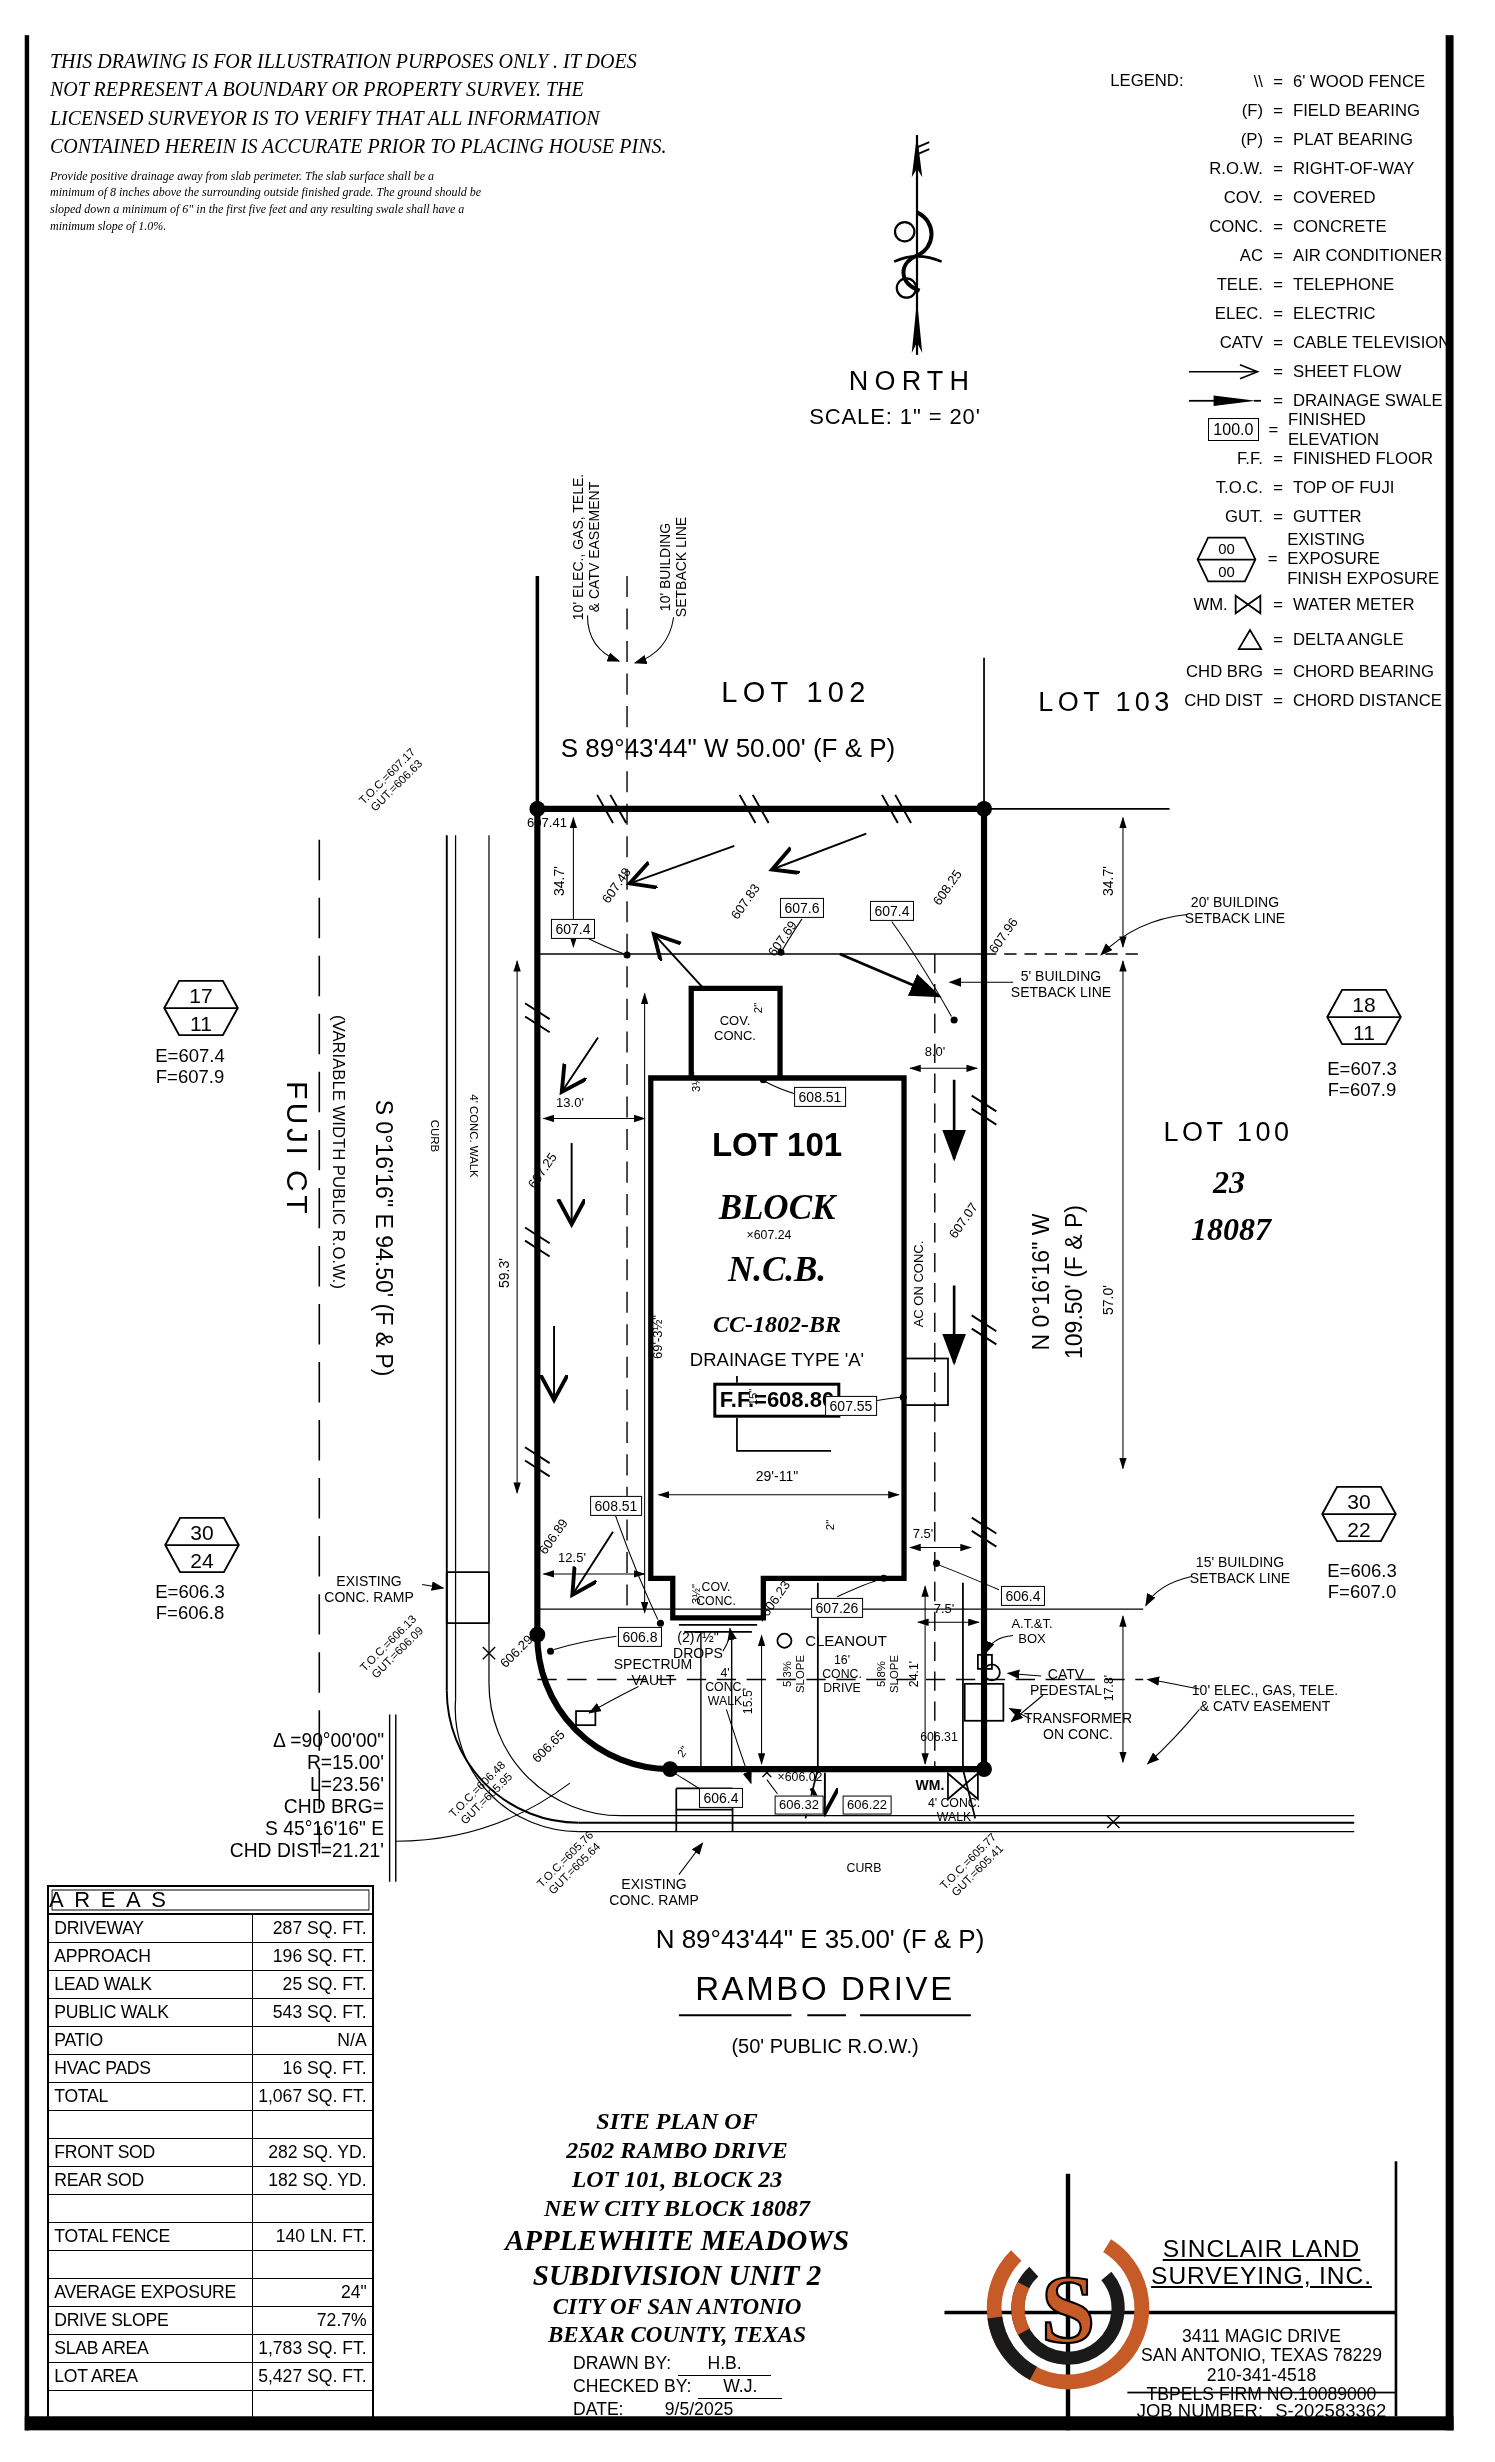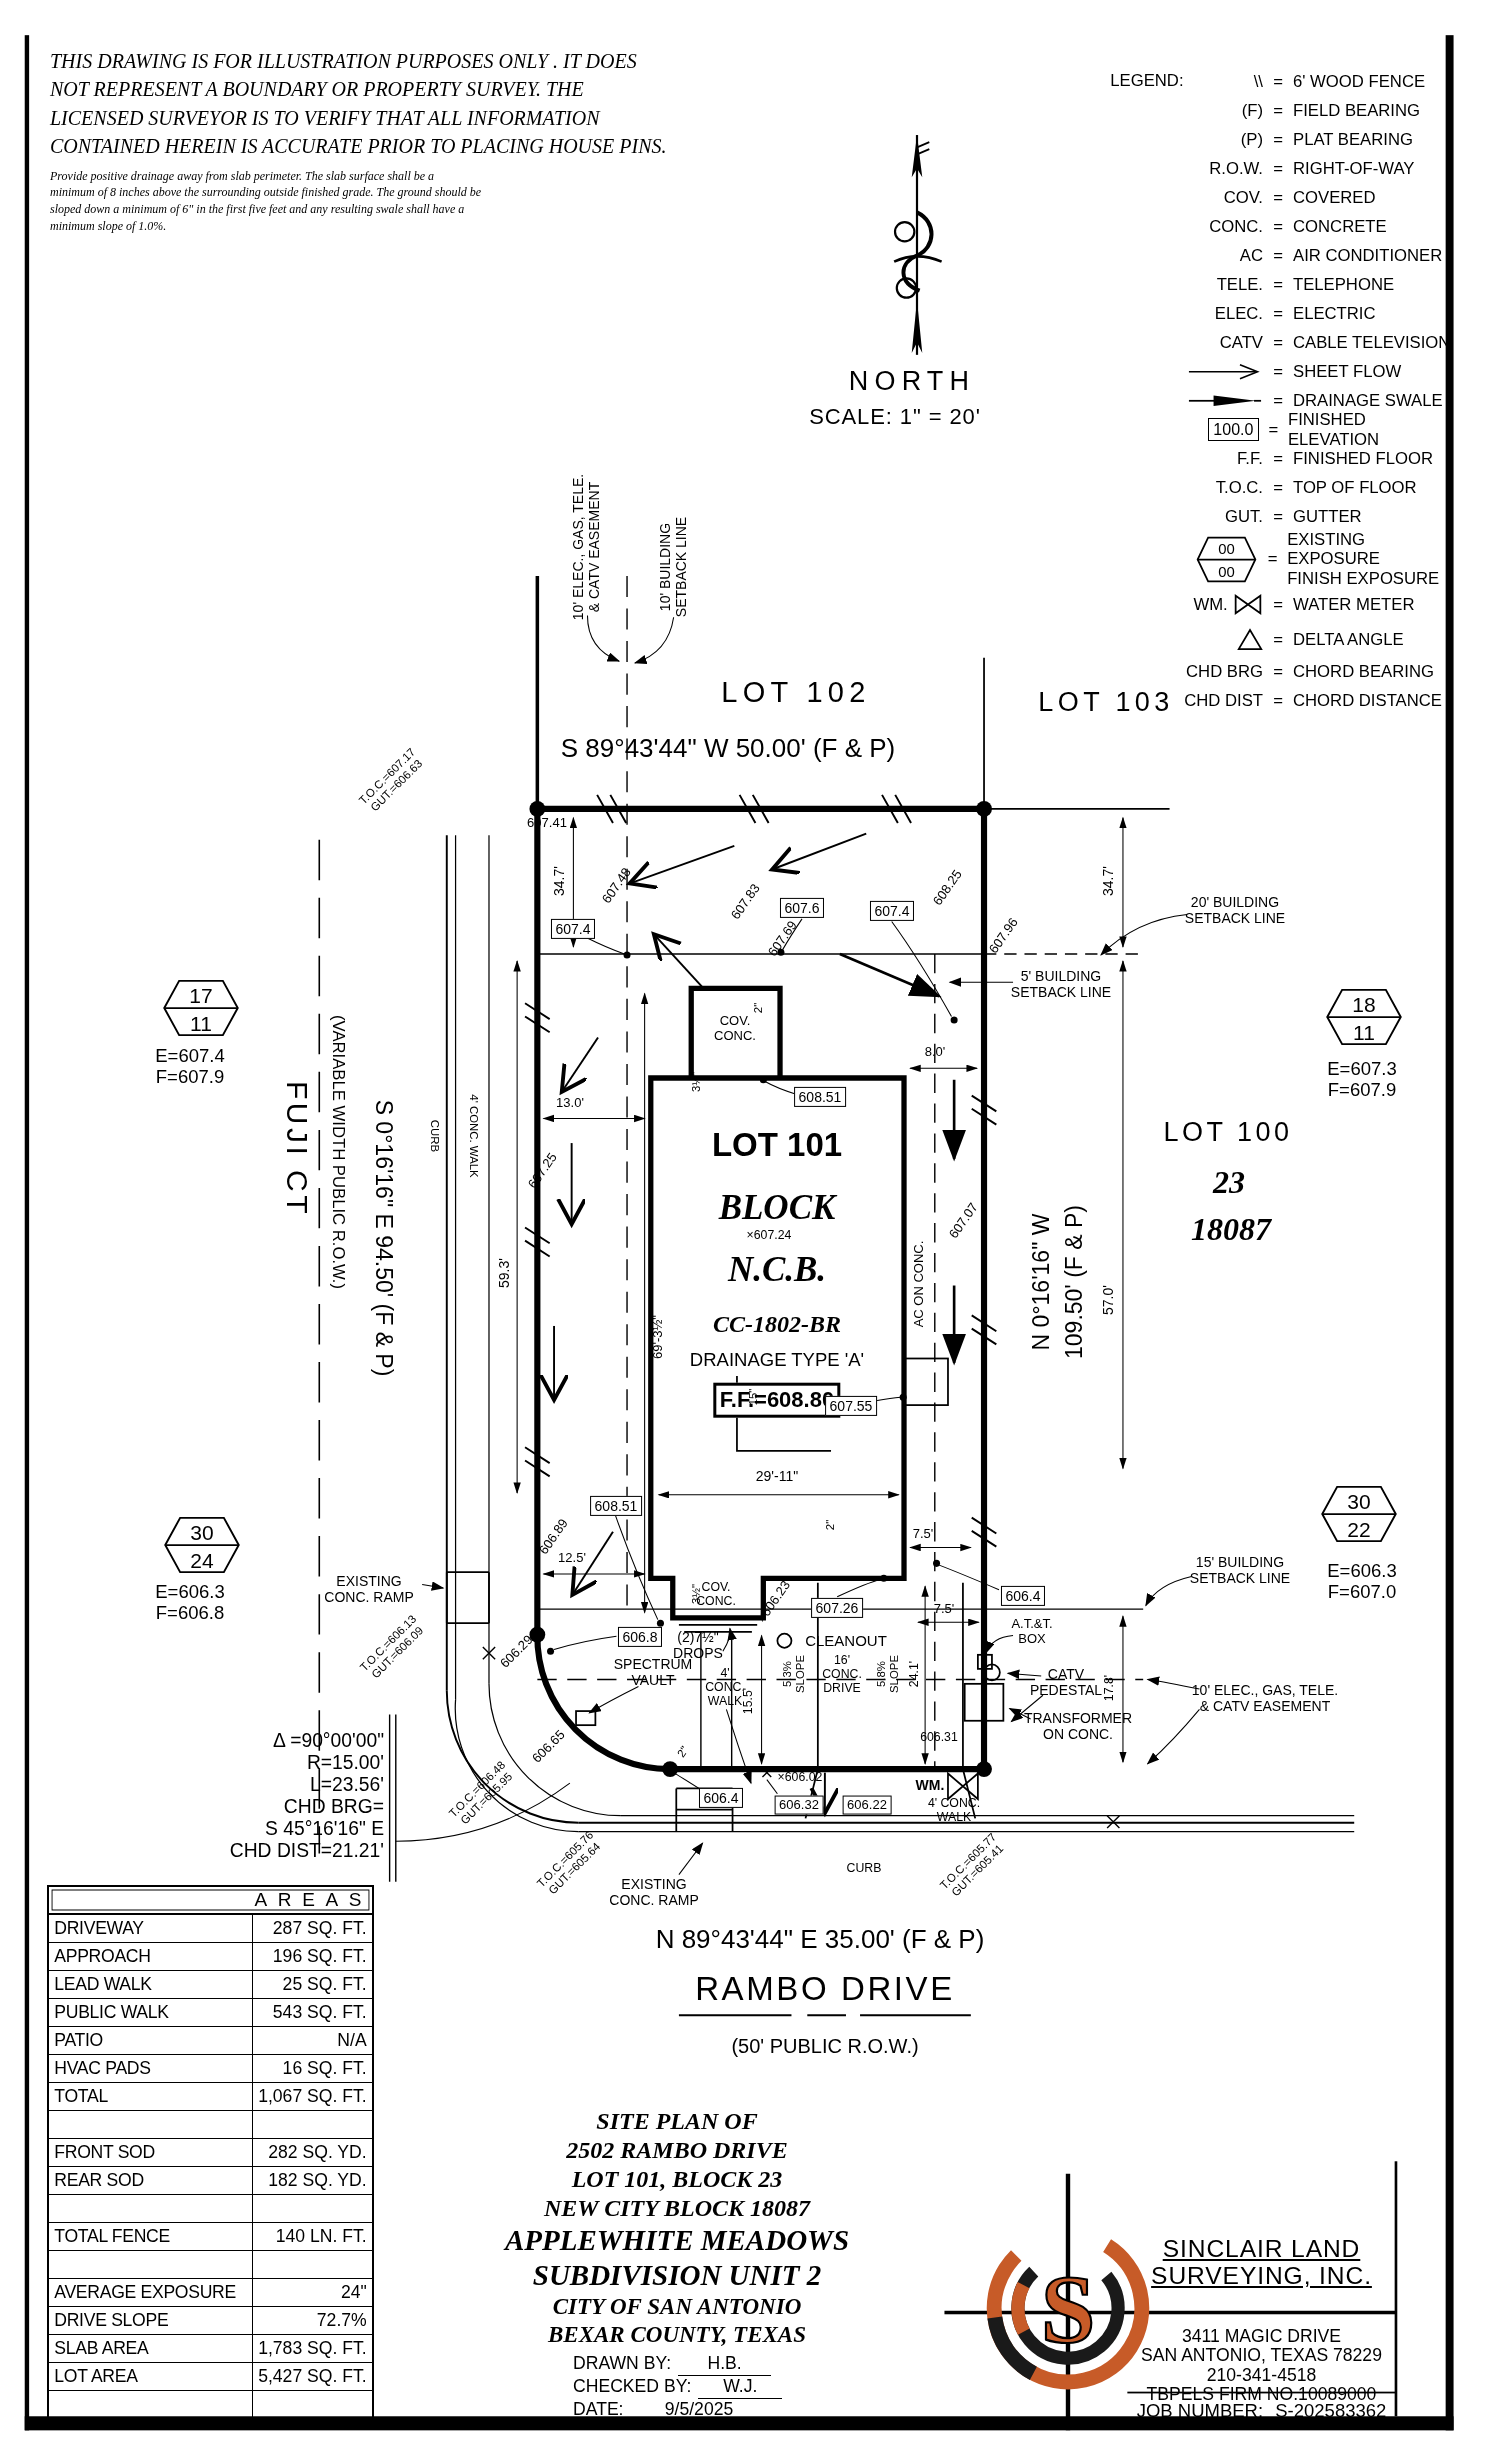--- a/index.html
+++ b/index.html
@@ -32,22 +32,22 @@
   
   .plan-label{position:absolute;z-index:4;white-space:pre;text-align:center;line-height:1.14;
               background:transparent;}
   .plan-label.boxed{border:1.8px solid #000;background:#fff;padding:0 3.5px;line-height:1.3;}
   .plan-label.thick{border-width:3.5px;}
   .plan-label.bold{font-weight:700;}
   .plan-label.serif{font-family:"Liberation Serif",serif;font-style:italic;}
   .plan-marker{position:absolute;z-index:4;transform:translate(-50%,-50%);}
   
   .areas{position:absolute;left:47px;top:1885px;width:327px;z-index:3;}
-  .ar-head{border:2.2px solid #000;height:26px;line-height:26px;text-align:right;
-           font-size:19px;letter-spacing:10.6px;box-shadow:inset 0 0 0 2.6px #fff,inset 0 0 0 3.5px #000;}
+  .ar-head{border:2.2px solid #000;height:26px;line-height:26px;text-align:left;
+           font-size:22px;letter-spacing:10.6px;box-shadow:inset 0 0 0 2.6px #fff,inset 0 0 0 3.5px #000;}
   .ar-body{border:2.2px solid #000;border-top:none;}
   .ar-row{display:flex;height:27px;border-top:1.8px solid #000;align-items:center;}
   .ar-row:first-child{border-top:none;}
   .ar-label{width:204px;border-right:1.8px solid #000;height:100%;display:flex;align-items:center;
             padding-left:5.3px;box-sizing:border-box;font-size:17.6px;letter-spacing:-0.3px;}
   .ar-value{flex:1;text-align:right;padding-right:5.3px;font-size:17.6px;}
   
   .tblock{position:absolute;left:457px;top:2107px;width:440px;text-align:center;z-index:3;}
   .tb-line{font-family:"Liberation Serif",serif;font-style:italic;font-weight:700;}
   .tb-fields{margin-top:4.4px;text-align:left;padding-left:116px;font-size:17.6px;}
@@ -392,21 +392,21 @@
             <span class="lg-symtext">F.F.</span>
           </div>
           <div class="lg-eq">=</div>
           <div class="lg-desc">FINISHED FLOOR</div>
         </div>
         <div class="lg-row">
           <div class="lg-key">
             <span class="lg-symtext">T.O.C.</span>
           </div>
           <div class="lg-eq">=</div>
-          <div class="lg-desc">TOP OF FLOOR</div>
+          <div class="lg-desc">TOP OF FUJI</div>
         </div>
         <div class="lg-row">
           <div class="lg-key">
             <span class="lg-symtext">GUT.</span>
           </div>
           <div class="lg-eq">=</div>
           <div class="lg-desc">GUTTER</div>
         </div>
         <div class="lg-row tall">
           <div class="lg-key">

